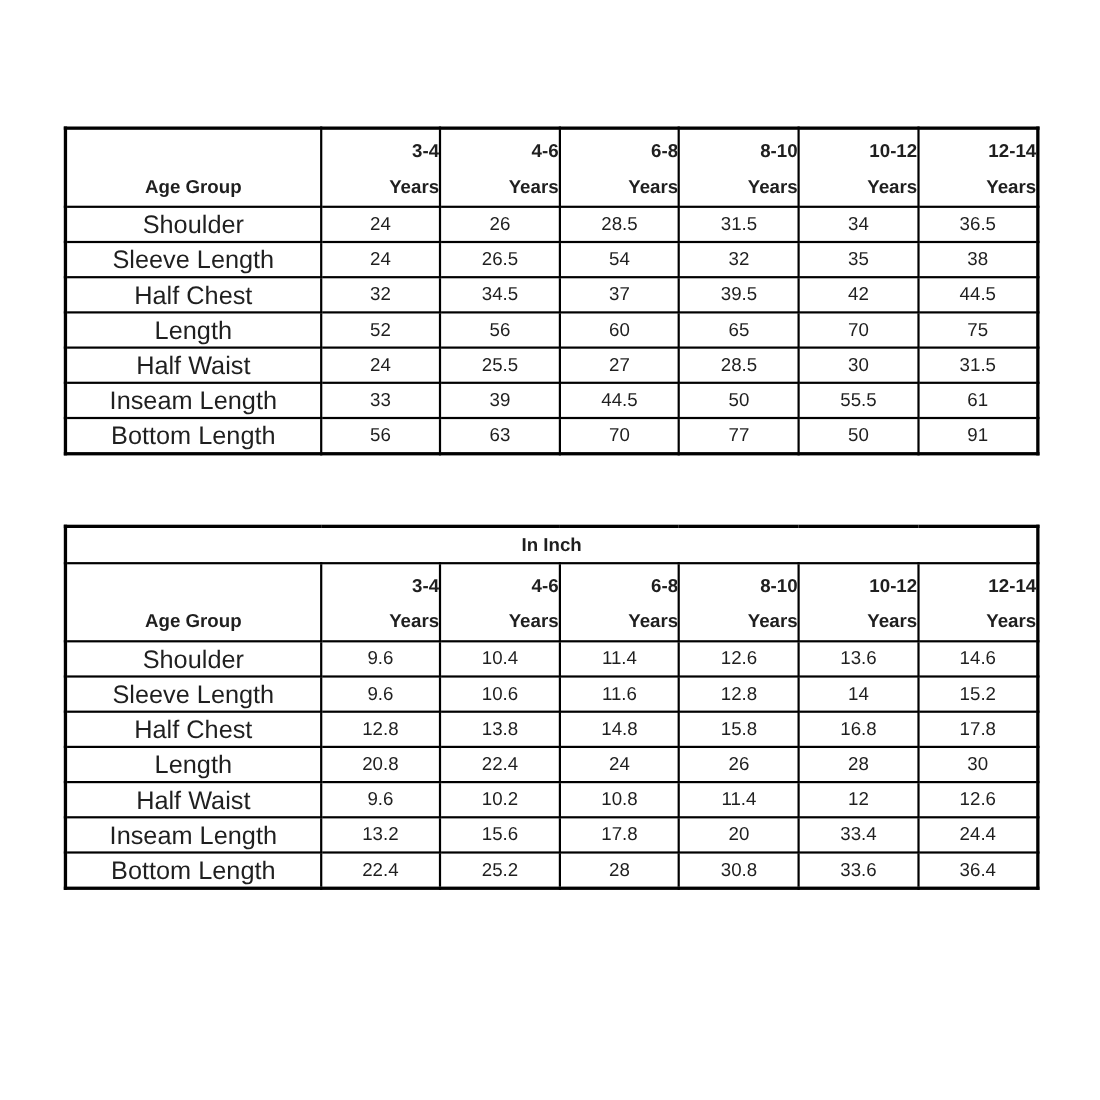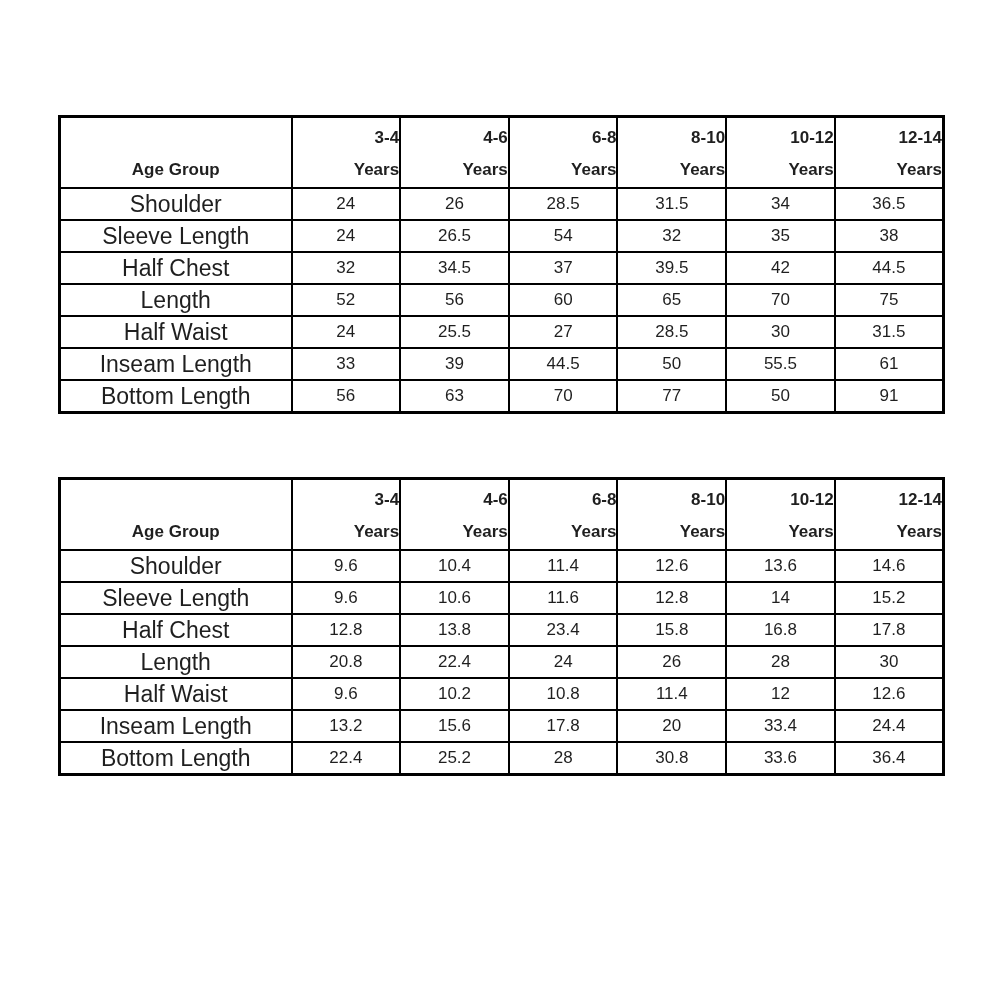--- a/index.html
+++ b/index.html
@@ -196,20 +196,23 @@
     <colgroup>
       <col class="label-col">
         <col>
         <col>
         <col>
         <col>
         <col>
         <col>
     </colgroup>
     <thead>
+      <tr class="title-row">
+        <th colspan="7">In Inch</th>
+      </tr>
       <tr class="col-head-row">
         <th class="corner">Age Group</th>
       <th>
             <div class="two-line">
               <span>3-4</span>
               <span>Years</span>
             </div>
           </th>
           <th>
             <div class="two-line">
@@ -259,21 +262,21 @@
           <td>10.6</td>
           <td>11.6</td>
           <td>12.8</td>
           <td>14</td>
           <td>15.2</td>
         </tr>
         <tr>
           <td class="rowlabel">Half Chest</td>
           <td>12.8</td>
           <td>13.8</td>
-          <td>23.4</td>
+          <td>14.8</td>
           <td>15.8</td>
           <td>16.8</td>
           <td>17.8</td>
         </tr>
         <tr>
           <td class="rowlabel">Length</td>
           <td>20.8</td>
           <td>22.4</td>
           <td>24</td>
           <td>26</td>

